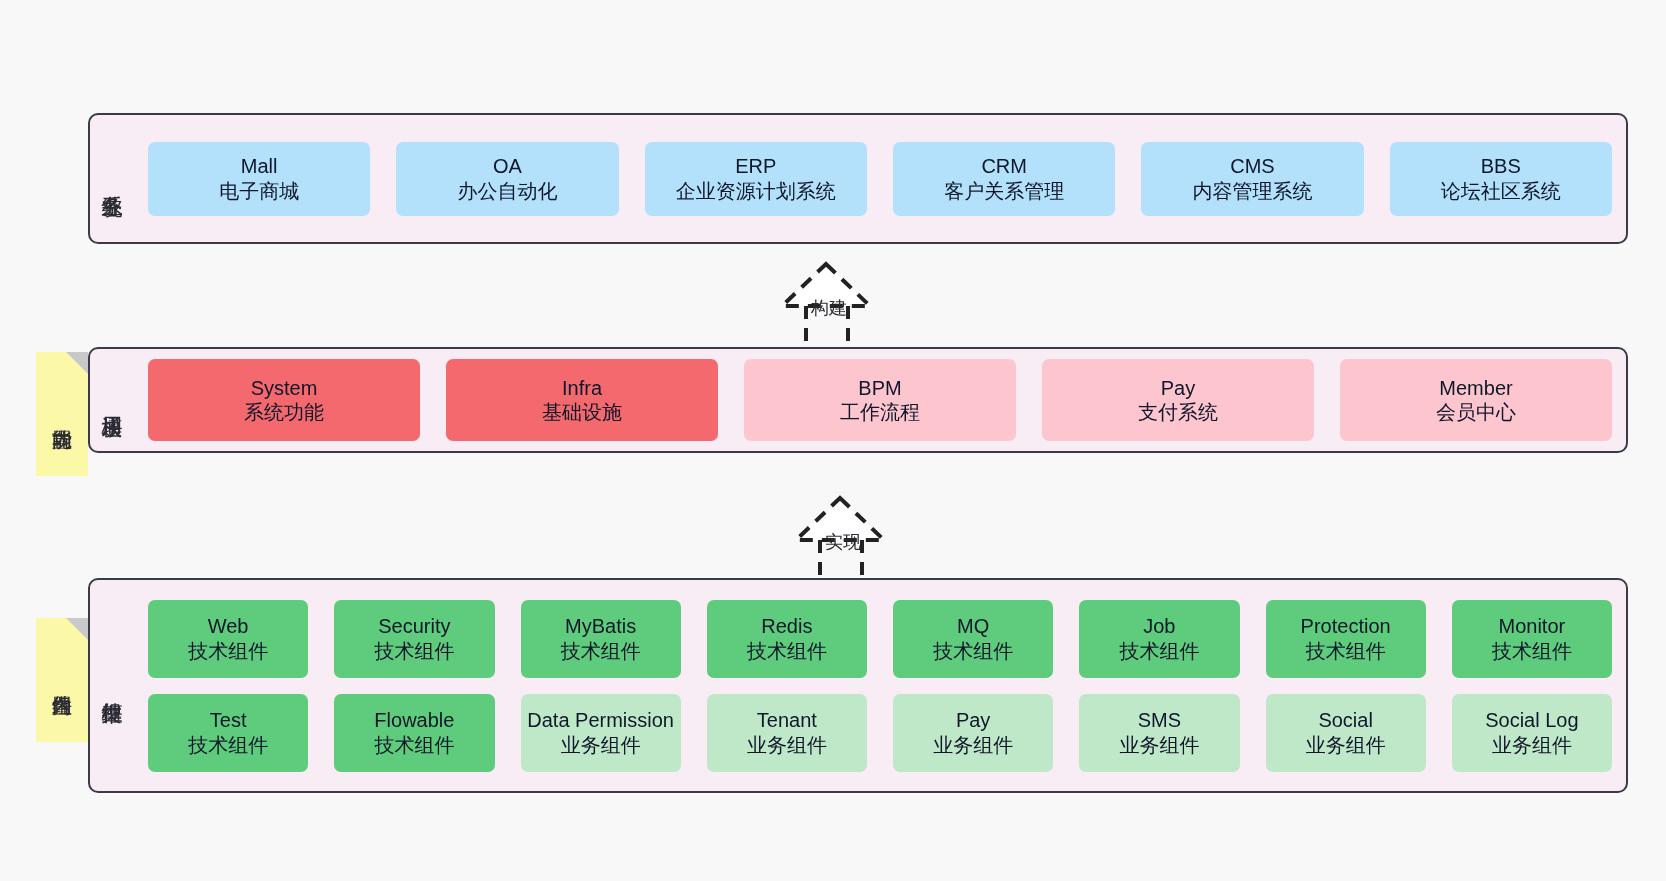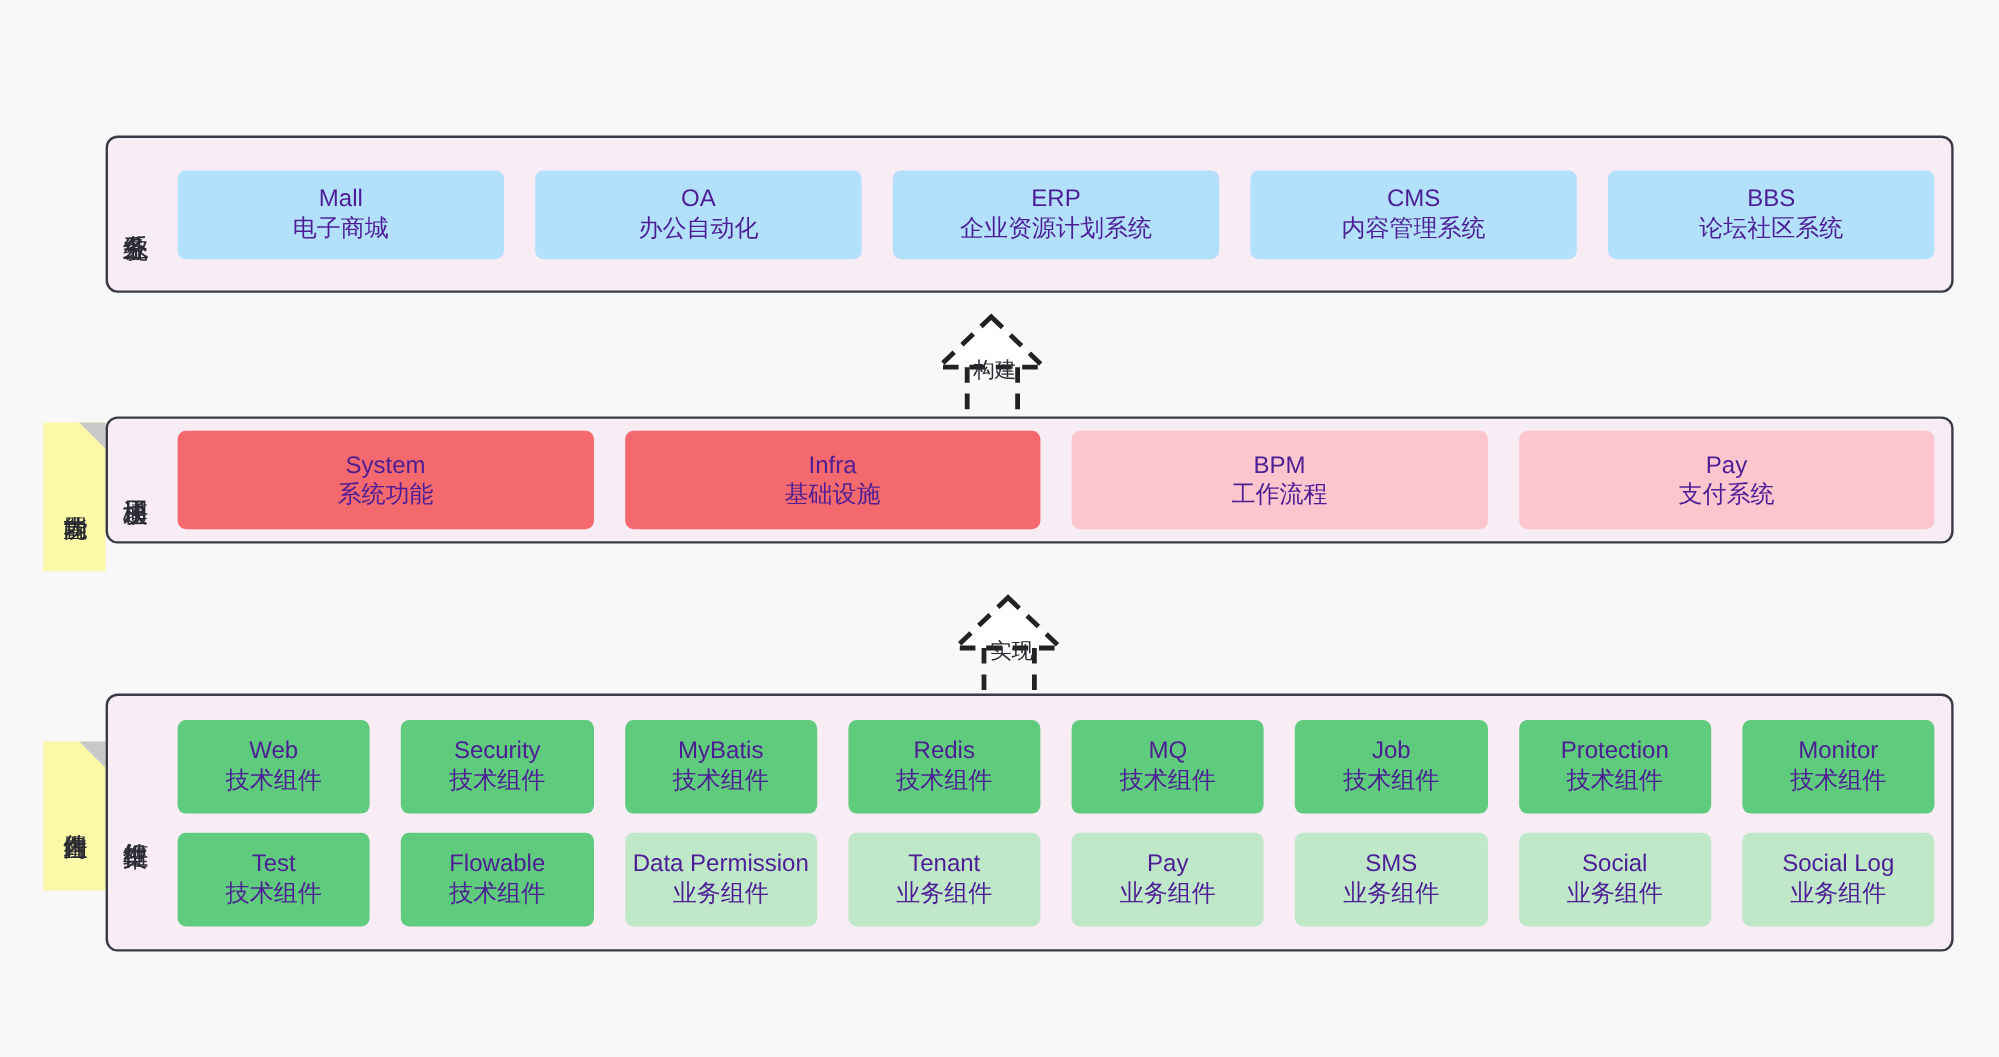--- a/index.html
+++ b/index.html
@@ -66,21 +66,21 @@
     flex: 1 1 0;
     min-width: 0;
     border-radius: 7px;
     display: flex;
     flex-direction: column;
     align-items: center;
     justify-content: center;
     text-align: center;
     font-size: 20px;
     line-height: 1.22;
-    color: #4c1d95;
+    color: #0f172a;
     padding: 4px 6px;
     box-sizing: border-box;
     user-select: none;
   }
   .card .en { display: block; }
   .card .cn { display: block; }
 
   .card.blue      { background: #b3e0fb; }
   .card.red       { background: #f4696e; }
   .card.pink      { background: #fdc6cf; }
@@ -142,20 +142,24 @@
           <span class="en">Mall</span>
           <span class="cn">电子商城</span>
         </div>
         <div class="card blue">
           <span class="en">OA</span>
           <span class="cn">办公自动化</span>
         </div>
         <div class="card blue">
           <span class="en">ERP</span>
           <span class="cn">企业资源计划系统</span>
+        </div>
+        <div class="card blue">
+          <span class="en">CRM</span>
+          <span class="cn">客户关系管理</span>
         </div>
         <div class="card blue">
           <span class="en">CMS</span>
           <span class="cn">内容管理系统</span>
         </div>
         <div class="card blue">
           <span class="en">BBS</span>
           <span class="cn">论坛社区系统</span>
         </div>
       </div>
@@ -191,20 +195,24 @@
           <span class="cn">基础设施</span>
         </div>
         <div class="card pink">
           <span class="en">BPM</span>
           <span class="cn">工作流程</span>
         </div>
         <div class="card pink">
           <span class="en">Pay</span>
           <span class="cn">支付系统</span>
         </div>
+        <div class="card pink">
+          <span class="en">Member</span>
+          <span class="cn">会员中心</span>
+        </div>
       </div>
     </div>
   </div>
 
   <div class="connector" id="connector-implement" style="left:772px; top:492px; width:150px; height:90px;">
     <svg width="150" height="90" viewBox="0 0 150 90">
       <polygon points="68,6 112,48 24,48" fill="#ffffff" stroke="#222222" stroke-width="4" stroke-dasharray="13,9" stroke-linejoin="miter"></polygon>
       <line x1="48" y1="48" x2="48" y2="90" stroke="#222222" stroke-width="4" stroke-dasharray="13,9"></line>
       <line x1="90" y1="48" x2="90" y2="90" stroke="#222222" stroke-width="4" stroke-dasharray="13,9"></line>
     </svg>

